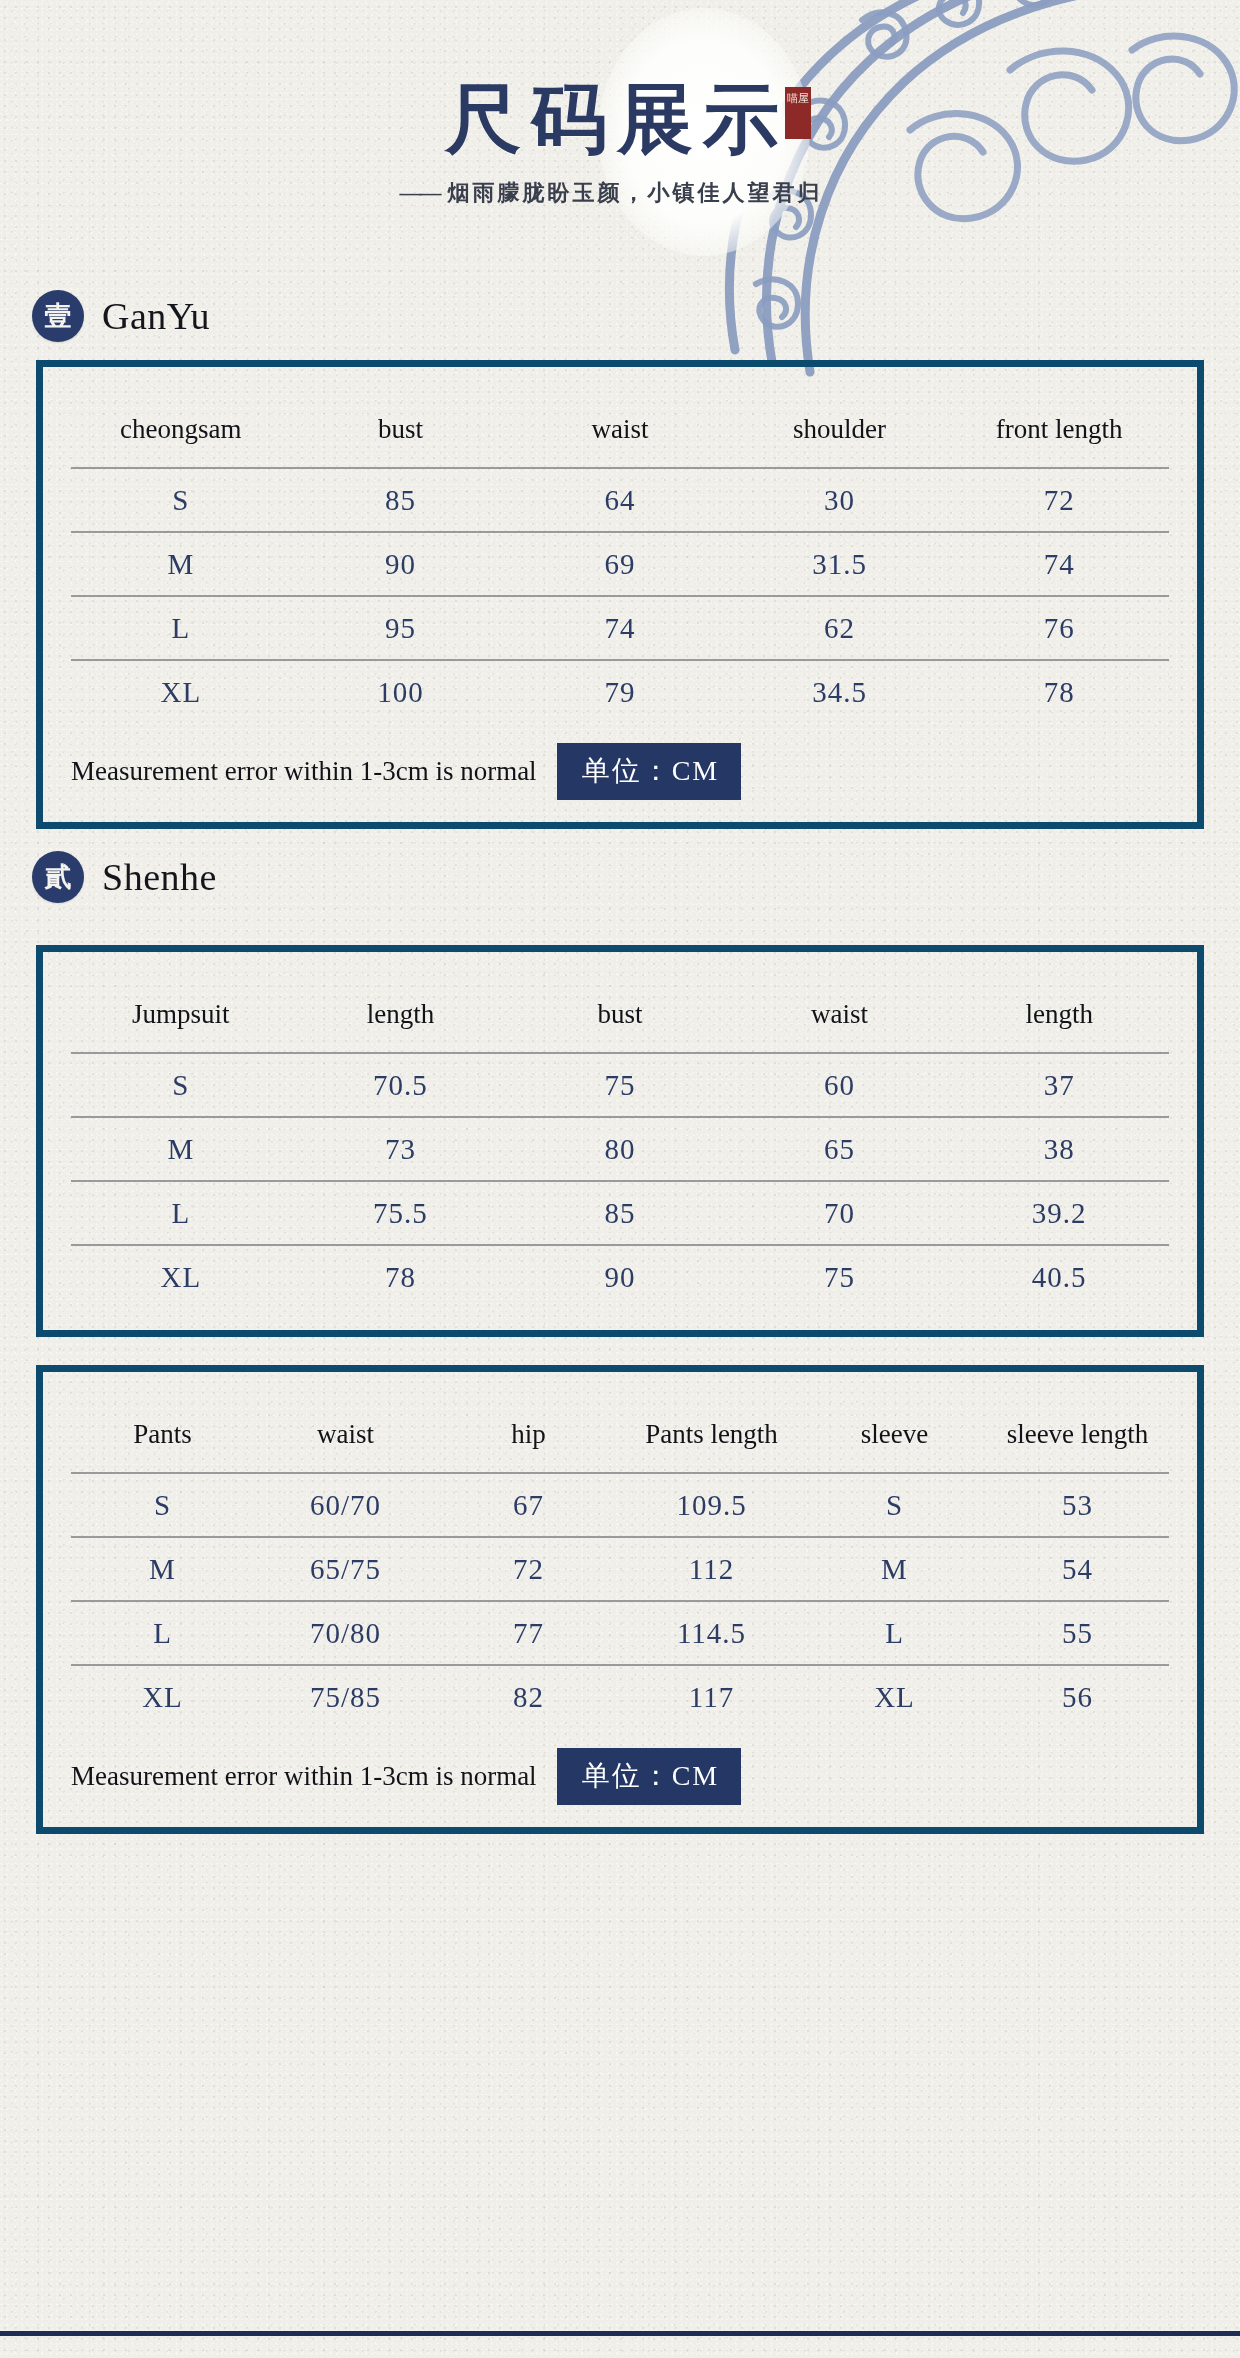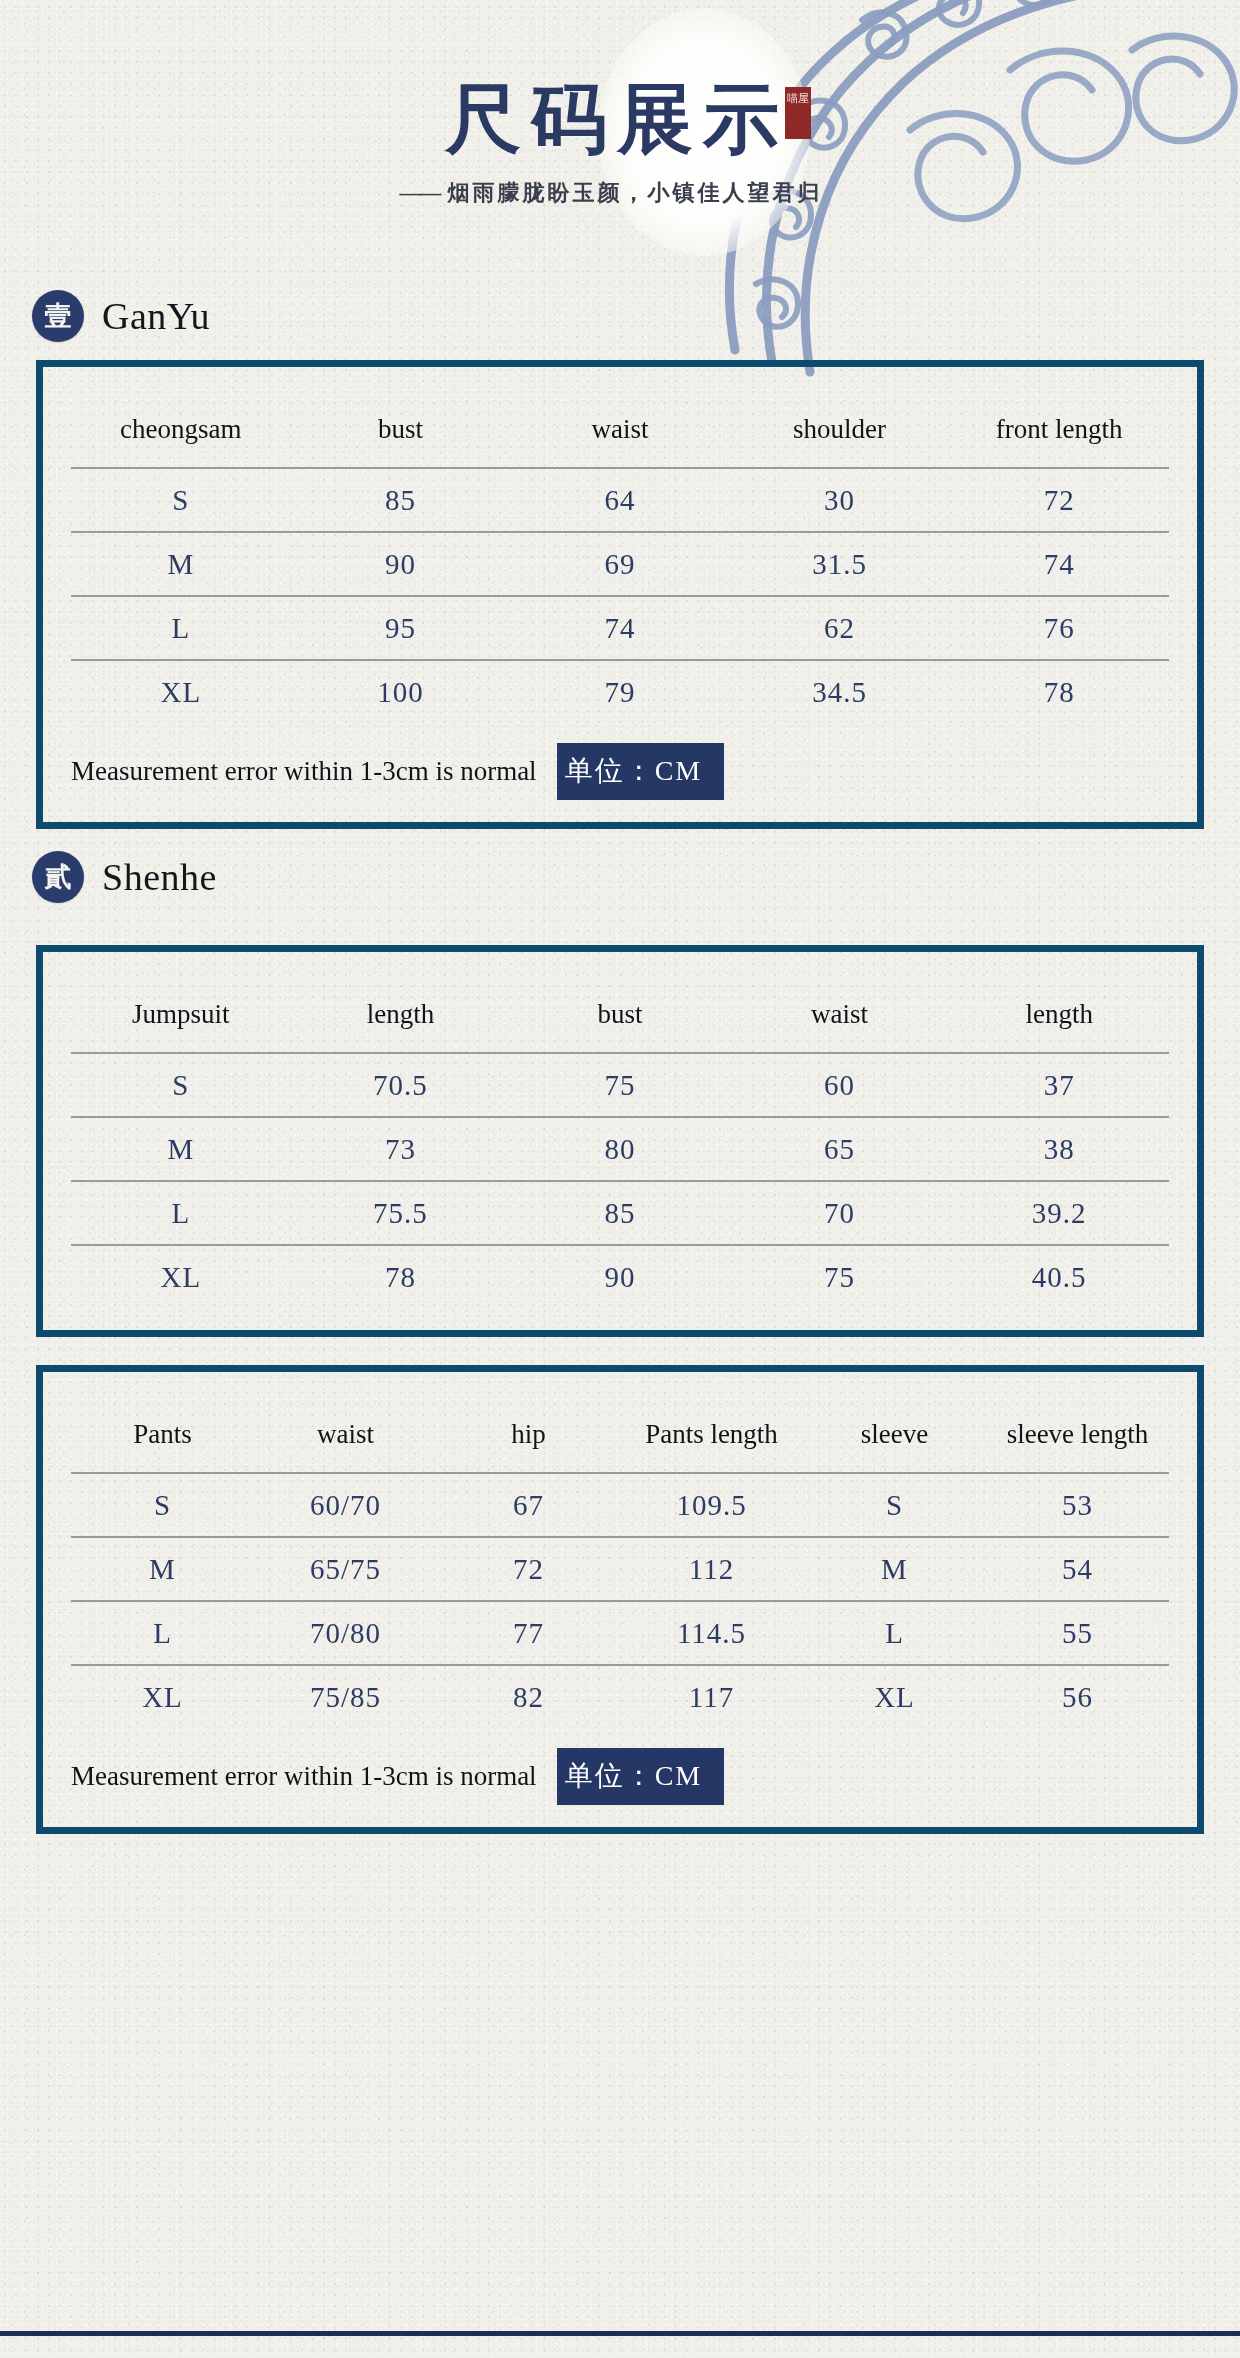--- a/index.html
+++ b/index.html
@@ -195,21 +195,21 @@
     font-family: "Liberation Serif", "DejaVu Serif", serif;
     font-size: 27px;
     color: #111318;
   }
   .unit-badge {
     background: #253764;
     color: #ffffff;
     font-family: "Liberation Serif", "DejaVu Serif", serif;
     font-size: 28px;
     letter-spacing: 2px;
-    padding: 9px 22px 10px 8px;
+    padding: 9px 22px 10px 25px;
     white-space: nowrap;
   }
 
   .bottom-rule {
     position: absolute;
     left: 0;
     right: 0;
     bottom: 22px;
     height: 5px;
     background: #1d2d56;

